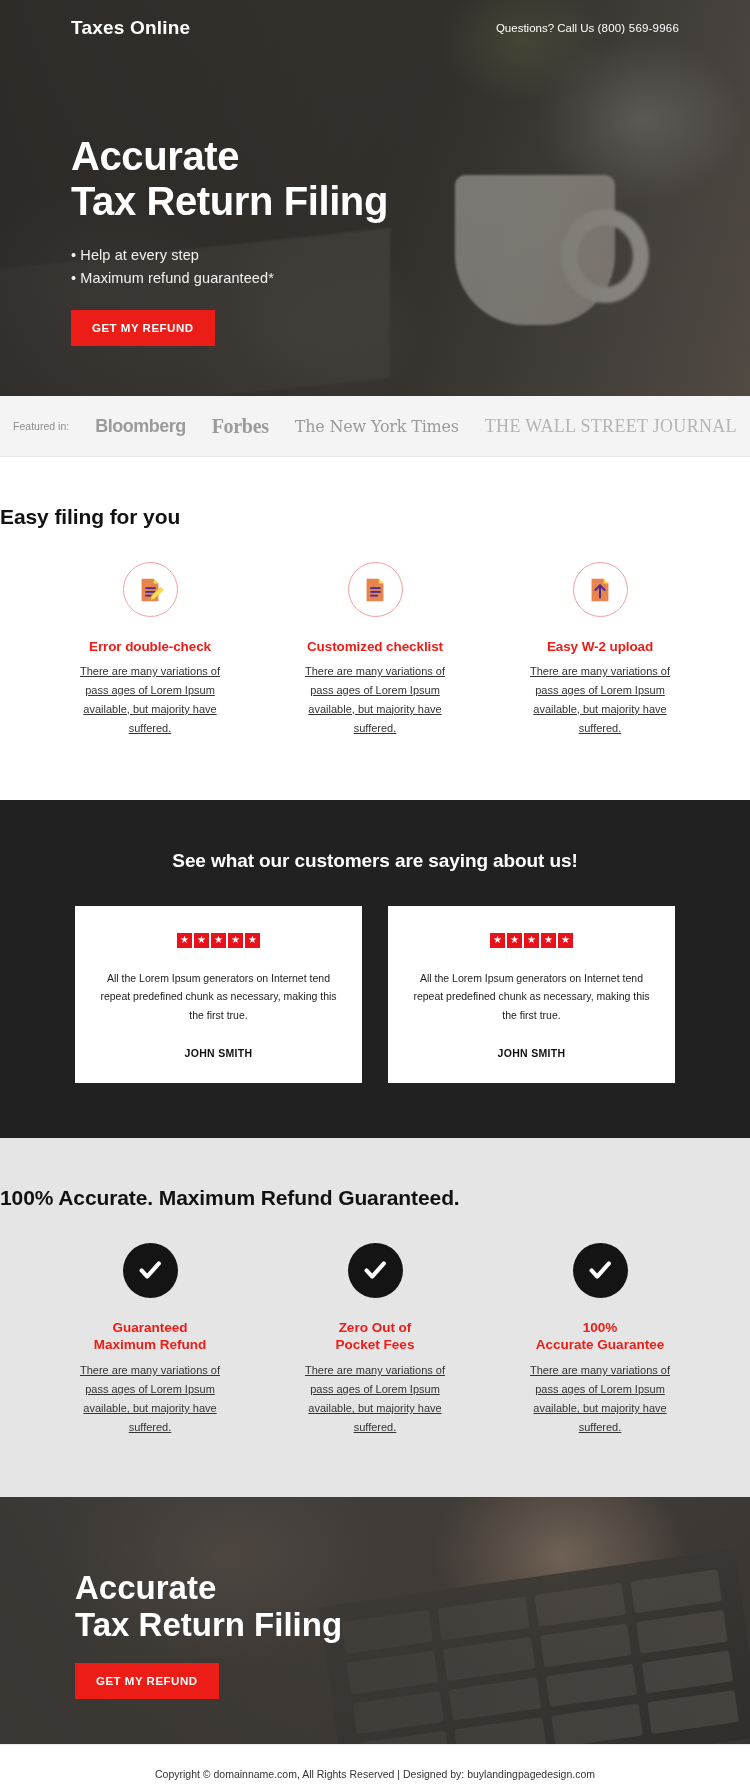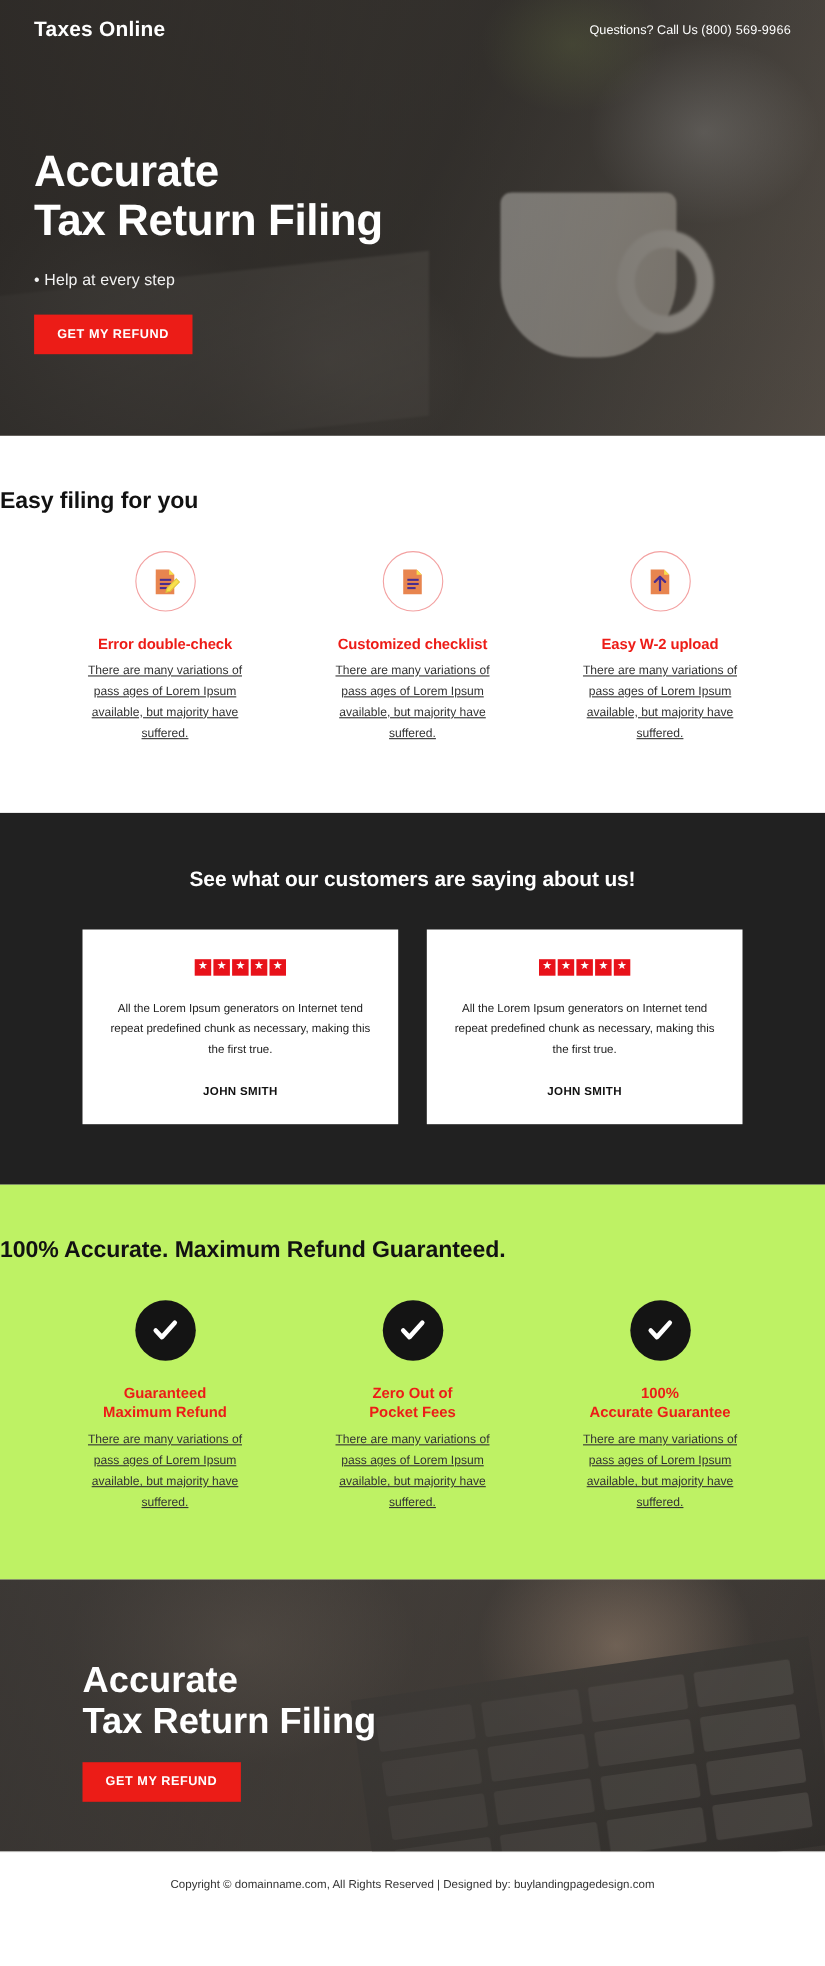--- a/index.html
+++ b/index.html
@@ -45,21 +45,21 @@
     position:absolute; left:-30px; top:250px;
     width:420px; height:150px;
     background:linear-gradient(165deg,#8e8880,#6e6862);
     transform:skewY(-6deg);
     filter:blur(1px); opacity:.55;
   }
   .hero-shade {
     position:absolute; inset:0;
     background:linear-gradient(90deg, rgba(35,33,31,.80) 0%, rgba(40,38,35,.62) 45%, rgba(45,42,38,.42) 100%);
   }
-  .hero-inner { position:relative; z-index:3; padding:0 31px; }
+  .hero-inner { position:relative; z-index:3; padding:0 71px; }
 
   .topbar {
     display:flex; align-items:center; justify-content:space-between;
     padding-top:17px;
   }
   .brand {
     color:#fff; font-size:19px; font-weight:bold;
     letter-spacing:.2px;
   }
   .phone { color:#ffffff; font-size:11.5px; }
@@ -134,21 +134,21 @@
   .quote {
     margin-top:21px; font-size:10.5px; color:#222;
     line-height:1.78;
   }
   .author {
     margin-top:22px; font-size:10.5px;
     font-weight:bold; color:#111; letter-spacing:.3px;
   }
 
   
-  .guar { background:#bef264; padding:48px 0 60px; }
+  .guar { background:#e5e5e5; padding:48px 0 60px; }
   .gcirc {
     width:55px; height:55px; margin:0 auto;
     background:#141414; border-radius:50%;
     display:flex; align-items:center; justify-content:center;
   }
   .gname {
     margin-top:21px; color:#ed1c17; font-size:13.5px;
     font-weight:bold; line-height:1.28;
   }
 
@@ -206,26 +206,34 @@
         </div>
       </div>
 
       <h1 class="hero-title">
         <span>Accurate</span><br>
         <span>Tax Return Filing</span>
       </h1>
 
       <ul class="hero-list">
         <li>Help at every step</li>
+        <li>Maximum refund guaranteed*</li>
       </ul>
 
       <button class="cta">GET MY REFUND</button>
     </div>
   </section>
 
+  <section class="featured">
+    <span class="featured-label">Featured in:</span>
+    <span class="logo-bloomberg">Bloomberg</span>
+    <span class="logo-forbes">Forbes</span>
+    <span class="logo-nyt">The New York Times</span>
+    <span class="logo-wsj">THE WALL STREET JOURNAL</span>
+  </section>
 
   <section class="features">
     <h2 class="sec-title">Easy filing for you</h2>
     <div class="cols">
 
       <div class="col">
         <div class="circ">
           <svg width="30" height="30" viewBox="0 0 32 32">
             <path d="M7 4h13l5 5v19H7z" fill="#e8854f"></path>
             <path d="M20 4l5 5h-5z" fill="#f9e04d"></path>

